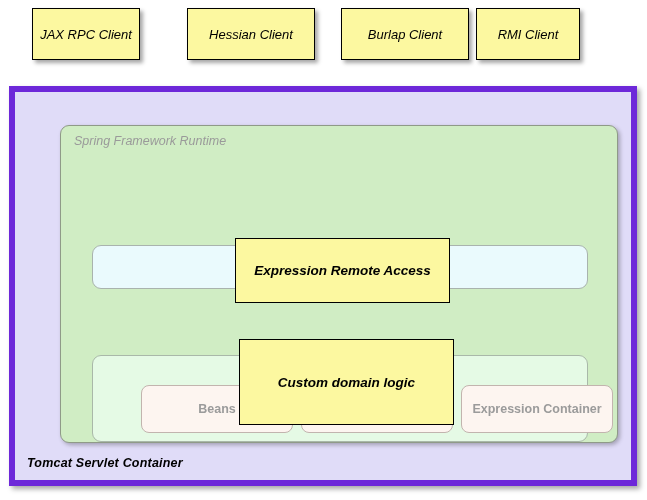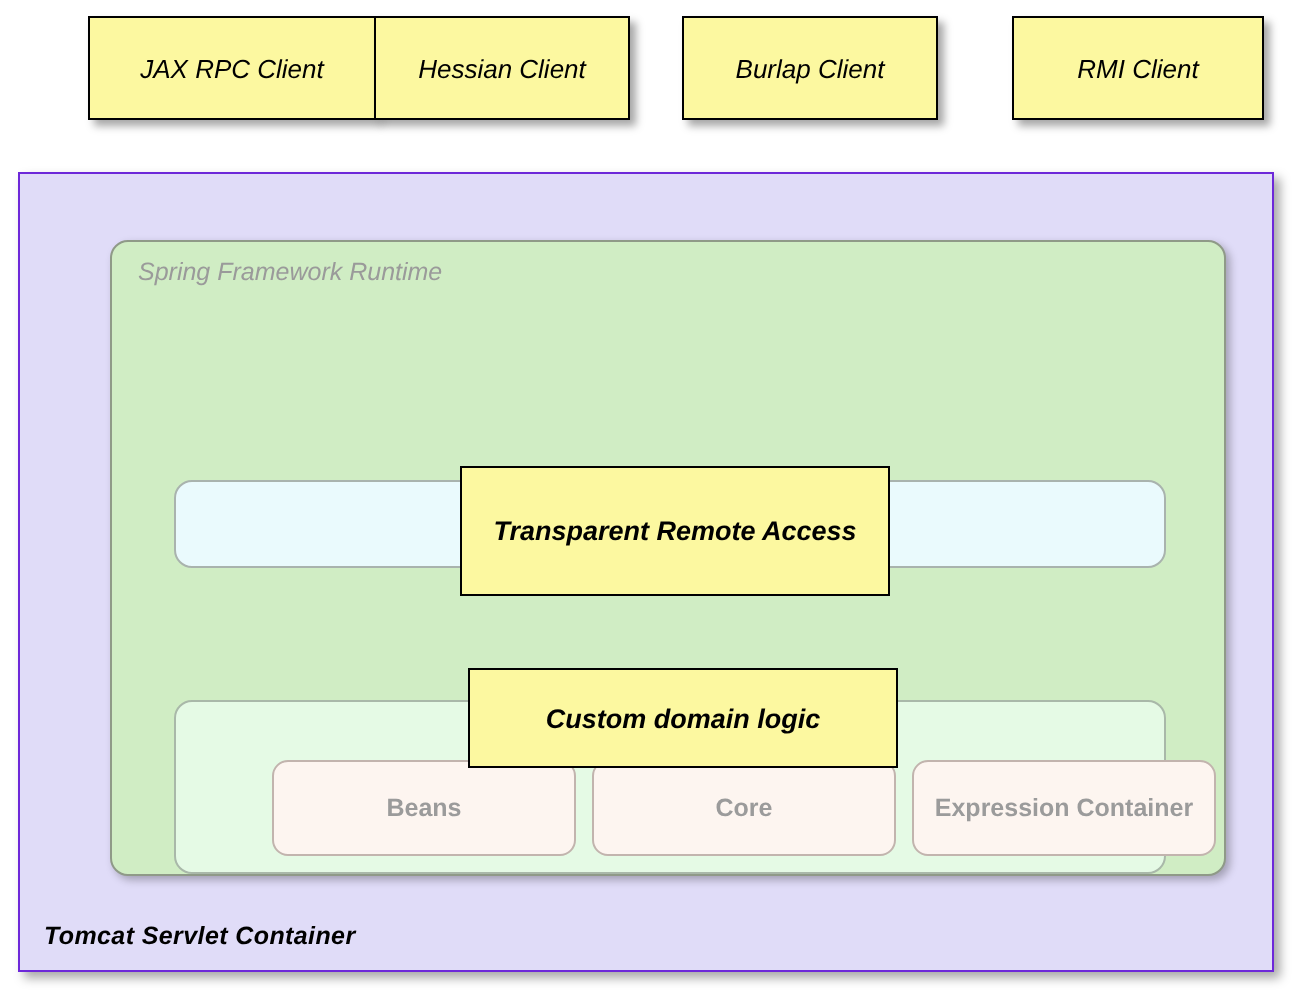--- a/index.html
+++ b/index.html
@@ -31,34 +31,34 @@
     border: 1.5px solid #000000;
     box-shadow: 3px 3px 4px rgba(0,0,0,0.35);
     display: flex;
     align-items: center;
     justify-content: center;
     font-style: italic;
     font-size: 13px;
     color: #000000;
     box-sizing: border-box;
   }
-  .client-box.c0 { left: 44px;  width: 144px; }
+  .client-box.c0 { left: 32px;  width: 108px; }
   .client-box.c1 { left: 187px; width: 128px; }
   .client-box.c2 { left: 341px; width: 128px; align-items: center; }
-  .client-box.c3 { left: 506px; width: 126px; }
+  .client-box.c3 { left: 476px; width: 104px; }
 
   
   #tomcat-container {
     position: absolute;
     left: 9px;
     top: 86px;
     width: 628px;
     height: 400px;
     background: #E0DCF8;
-    border: 1px solid #6d28d9;
+    border: 6px solid #6d28d9;
     box-shadow: 3px 3px 5px rgba(0,0,0,0.35);
     box-sizing: border-box;
   }
   #tomcat-label {
     position: absolute;
     left: 12px;
     bottom: 10px;
     font-weight: bold;
     font-style: italic;
     font-size: 12.5px;
@@ -176,21 +176,21 @@
   #transparent-remote-access {
     left: 220px;
     top: 146px;
     width: 215px;
     height: 65px;
   }
   #custom-domain-logic {
     left: 224px;
     top: 247px;
     width: 215px;
-    height: 50px;
+    height: 86px;
   }
 </style>
 </head>
 <body>
 
 <div id="client-row">
   <div class="client-box c0">
     <span>JAX RPC Client</span>
   </div>
   <div class="client-box c1">
@@ -225,19 +225,19 @@
         <div class="core-module">
           <span>Expression Container</span>
         </div>
       </div>
     </div>
   </div>
 
   <div id="tomcat-label">Tomcat Servlet Container</div>
 
   <div class="overlay-box" id="transparent-remote-access">
-    <span>Transparent Remote Access</span>
+    <span>Expression Remote Access</span>
   </div>
   <div class="overlay-box" id="custom-domain-logic">
     <span>Custom domain logic</span>
   </div>
 
 </div>
 
 </body></html>

